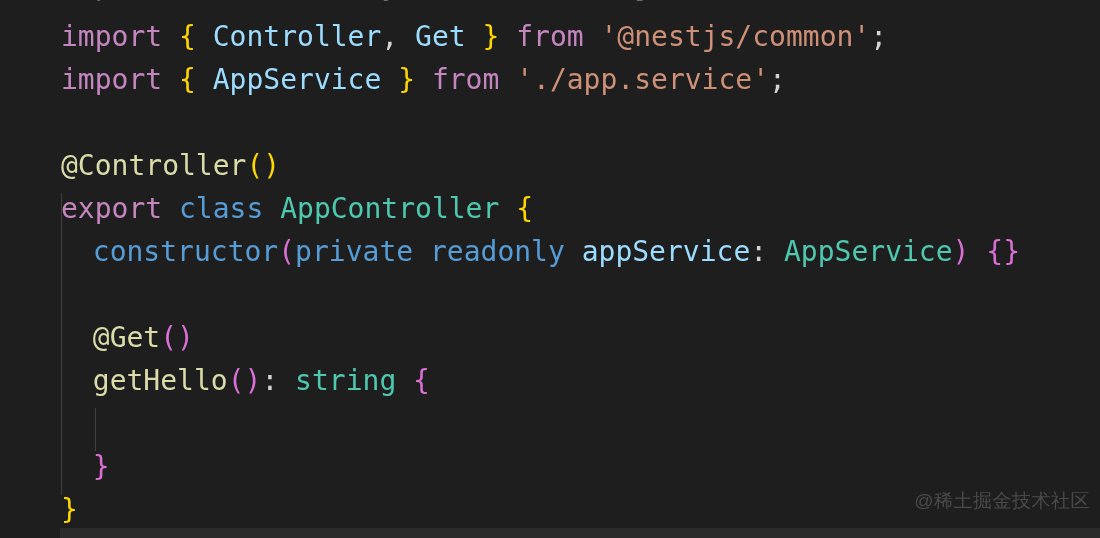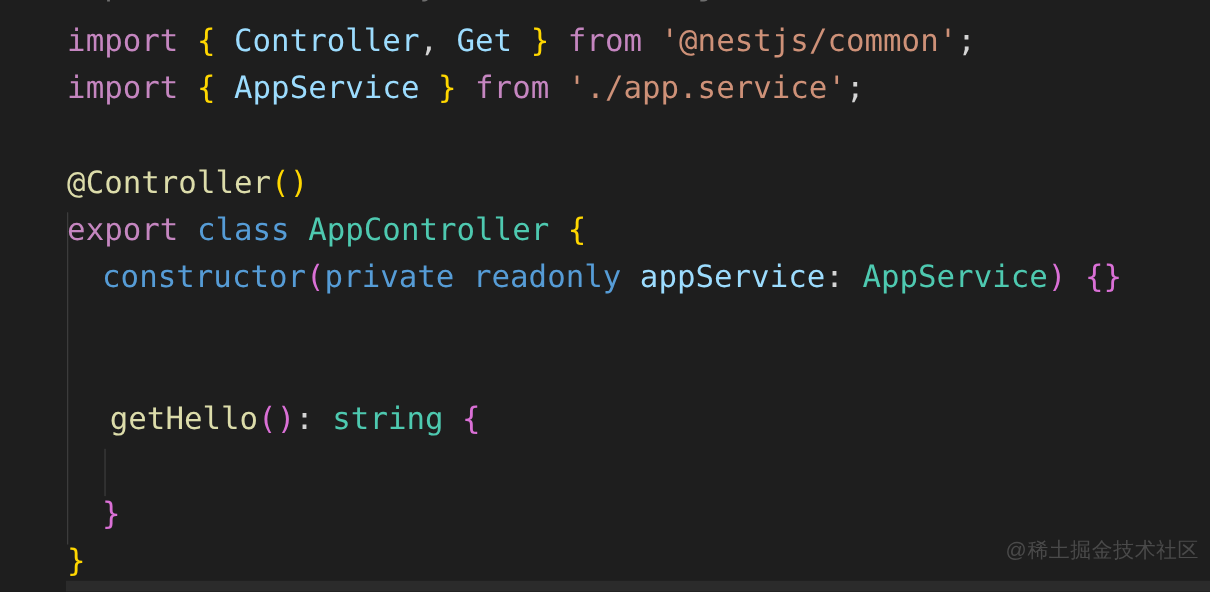--- a/index.html
+++ b/index.html
@@ -117,21 +117,22 @@
 <div id="editor">
 
   <div id="clipped-line">import { NestFactory } from '@nestjs/core';</div>
 
   <div id="code-surface">
       <div class="code-line" style="top: 15px; left: 61px;"><span class="t-keyword">import</span><span class="t-punct"> </span><span class="t-br-yellow">{</span><span class="t-punct"> </span><span class="t-ident">Controller</span><span class="t-punct">,</span><span class="t-punct"> </span><span class="t-ident">Get</span><span class="t-punct"> </span><span class="t-br-yellow">}</span><span class="t-punct"> </span><span class="t-keyword">from</span><span class="t-punct"> </span><span class="t-string">'@nestjs/common'</span><span class="t-punct">;</span></div>
       <div class="code-line" style="top: 58px; left: 61px;"><span class="t-keyword">import</span><span class="t-punct"> </span><span class="t-br-yellow">{</span><span class="t-punct"> </span><span class="t-ident">AppService</span><span class="t-punct"> </span><span class="t-br-yellow">}</span><span class="t-punct"> </span><span class="t-keyword">from</span><span class="t-punct"> </span><span class="t-string">'./app.service'</span><span class="t-punct">;</span></div>
       <div class="code-line" style="top: 144px; left: 61px;"><span class="t-decorator">@Controller</span><span class="t-br-yellow">(</span><span class="t-br-yellow">)</span></div>
       <div class="code-line" style="top: 187px; left: 61px;"><span class="t-keyword">export</span><span class="t-punct"> </span><span class="t-class">class</span><span class="t-punct"> </span><span class="t-type">AppController</span><span class="t-punct"> </span><span class="t-br-yellow">{</span></div>
       <div class="code-line" style="top: 230px; left: 92.8px;"><span class="t-class">constructor</span><span class="t-br-pink">(</span><span class="t-class">private</span><span class="t-punct"> </span><span class="t-class">readonly</span><span class="t-punct"> </span><span class="t-ident">appService</span><span class="t-punct">:</span><span class="t-punct"> </span><span class="t-type">AppService</span><span class="t-br-pink">)</span><span class="t-punct"> </span><span class="t-br-pink">{</span><span class="t-br-pink">}</span></div>
-      <div class="code-line" style="top: 359px; left: 92.8px; margin-left: 7px;"><span class="t-func">getHello</span><span class="t-br-pink">(</span><span class="t-br-pink">)</span><span class="t-punct">:</span><span class="t-punct"> </span><span class="t-type">string</span><span class="t-punct"> </span><span class="t-br-pink">{</span></div>
+      <div class="code-line" style="top: 316px; left: 92.8px;"><span class="t-decorator">@Get</span><span class="t-br-pink">(</span><span class="t-br-pink">)</span></div>
+      <div class="code-line" style="top: 359px; left: 92.8px;"><span class="t-func">getHello</span><span class="t-br-pink">(</span><span class="t-br-pink">)</span><span class="t-punct">:</span><span class="t-punct"> </span><span class="t-type">string</span><span class="t-punct"> </span><span class="t-br-pink">{</span></div>
       <div class="code-line" style="top: 445px; left: 92.8px;"><span class="t-br-pink">}</span></div>
       <div class="code-line" style="top: 488px; left: 61px;"><span class="t-br-yellow">}</span></div>
       <div class="indent-guide" style="left: 61px; top: 193px; height: 302px; background: rgb(64, 64, 64);"></div>
       <div class="indent-guide" style="left: 95px; top: 408px; height: 43px; background: rgb(64, 64, 64);"></div>
     </div>
 
   <div id="gutter"></div>
 
   <div id="watermark">@稀土掘金技术社区</div>
 

